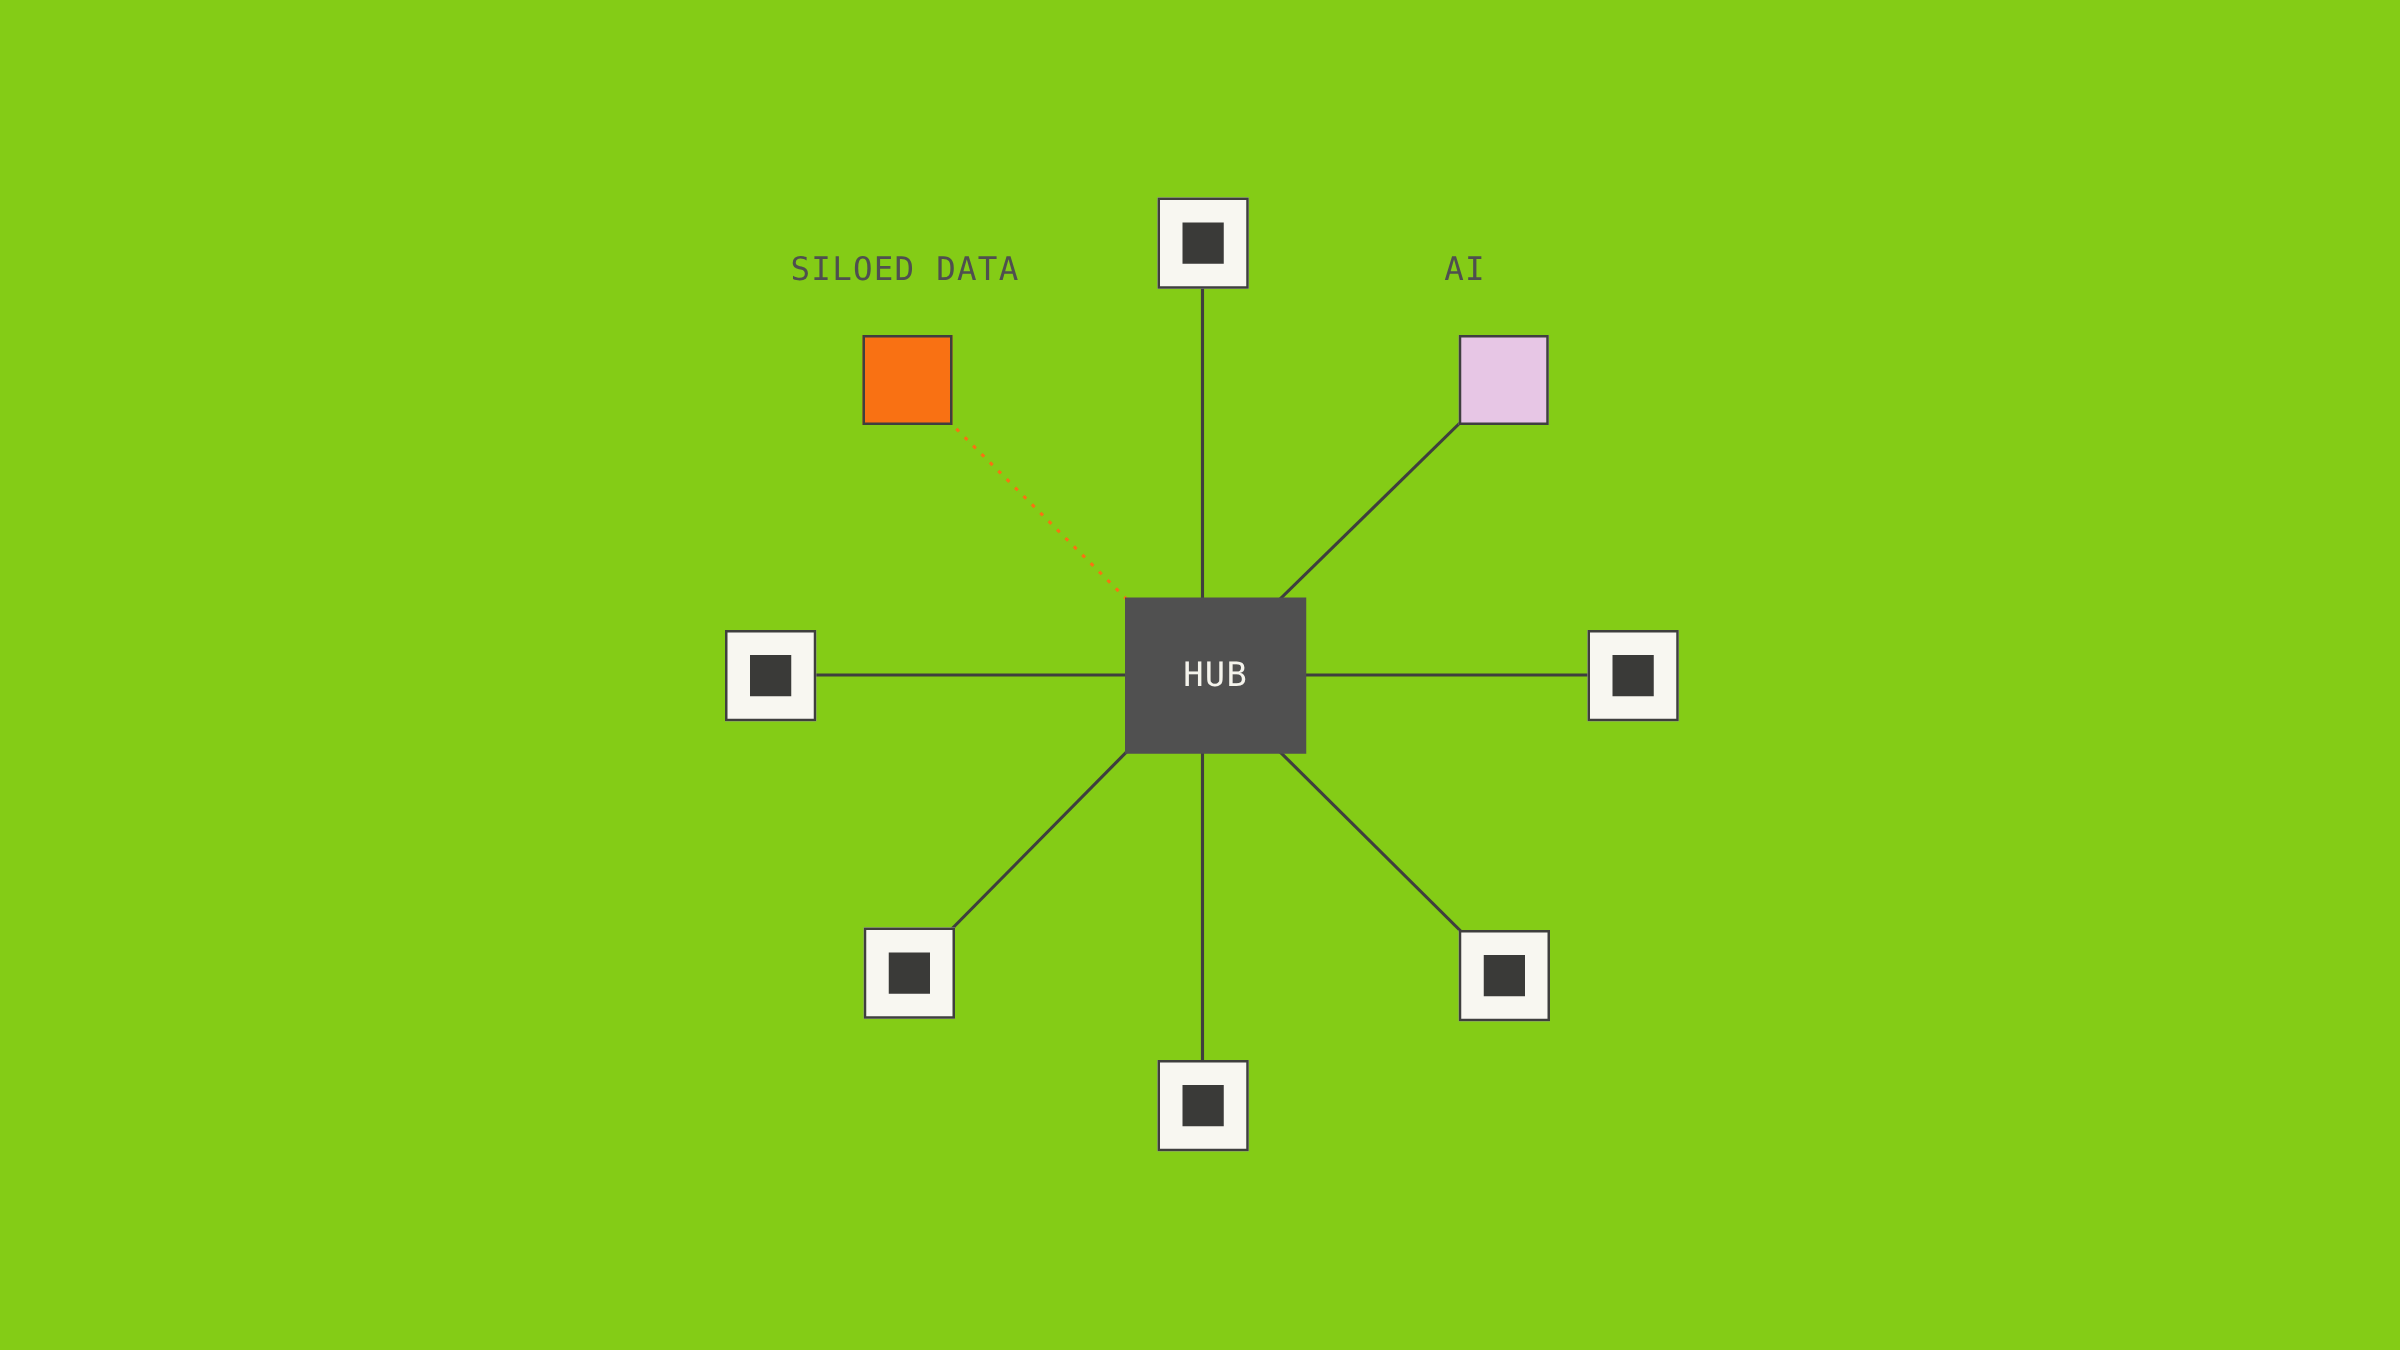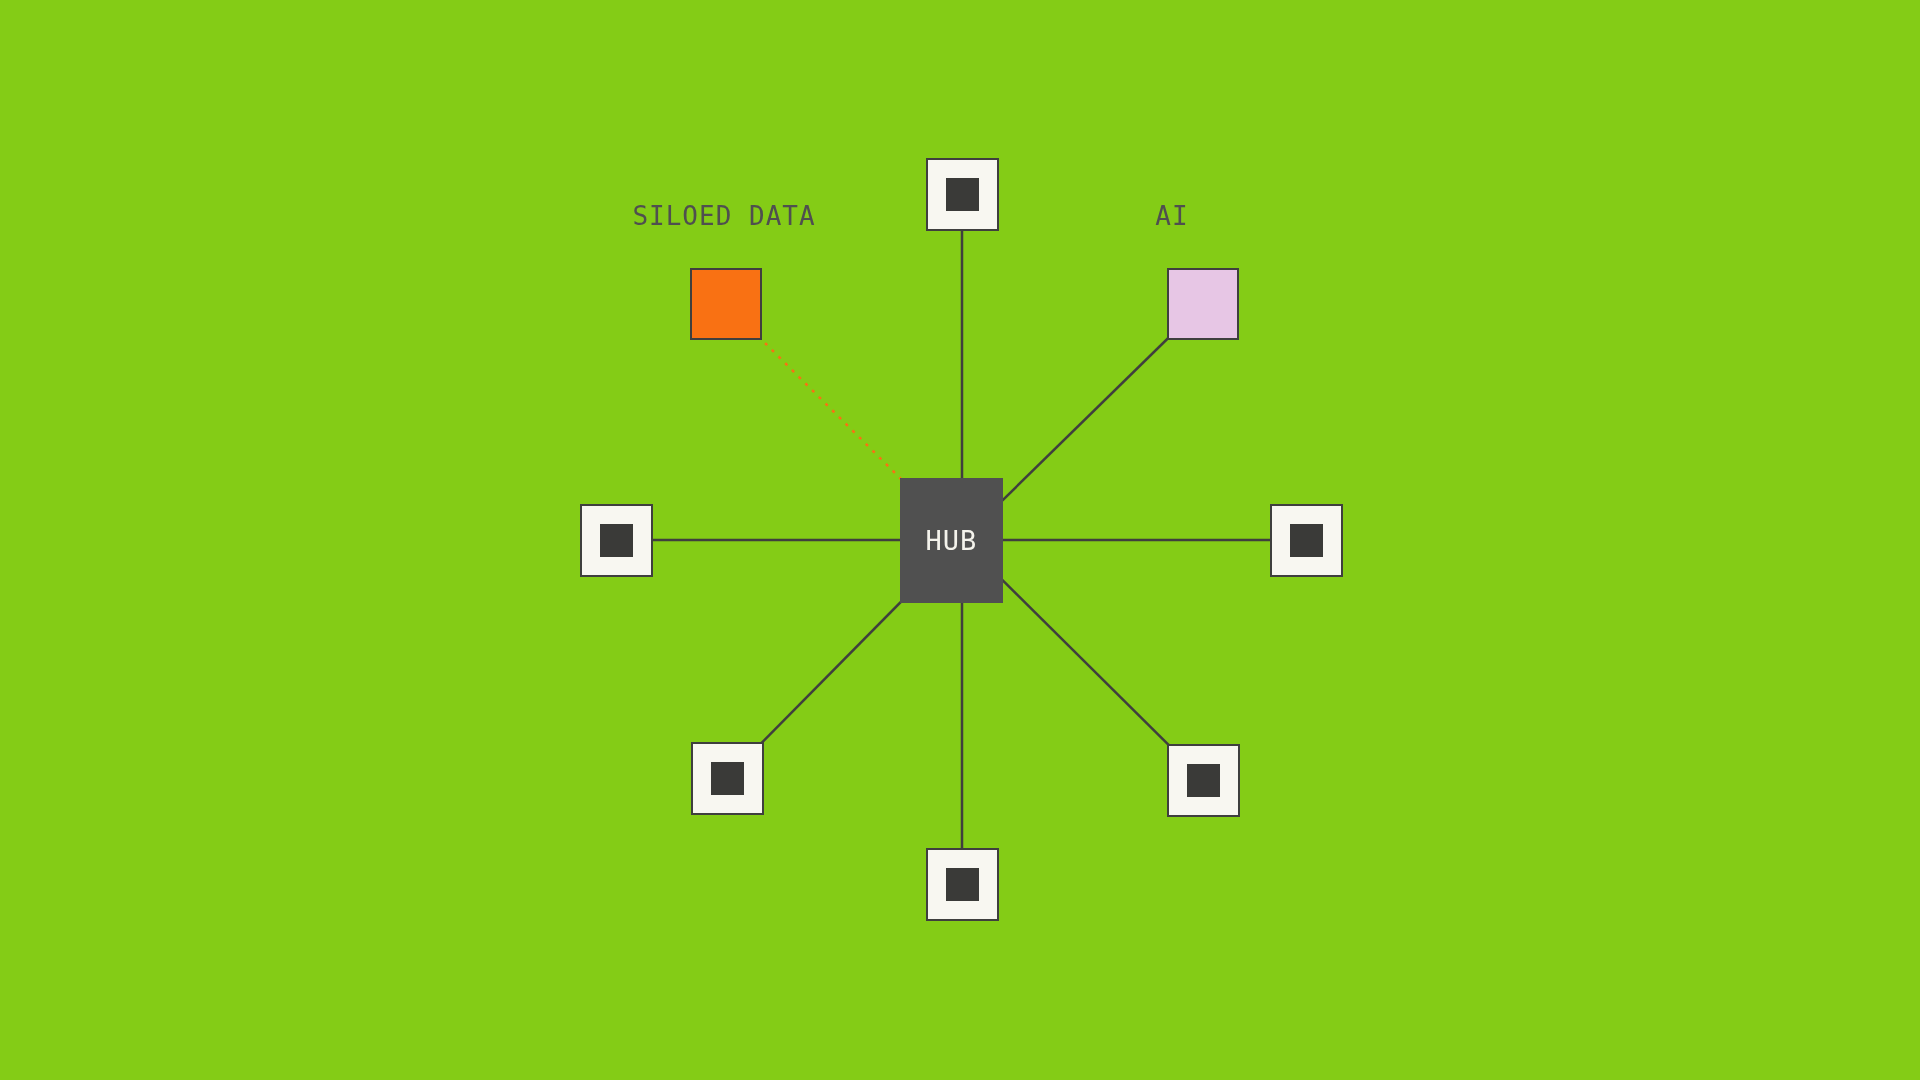--- a/index.html
+++ b/index.html
@@ -27,21 +27,21 @@
     fill: none;
   }
   .link.dotted {
     stroke: #f97113;
     stroke-width: 2.5;
     stroke-dasharray: 3 6.5;
   }
   .hub {
     position: absolute;
     left: 900px; top: 478px;
-    width: 103px; height: 125px;
+    width: 145px; height: 125px;
     background: #505050;
     display: flex;
     align-items: center;
     justify-content: center;
     color: #f4f3ec;
     font-size: 27px;
     letter-spacing: 1px;
   }
   .node {
     position: absolute;

